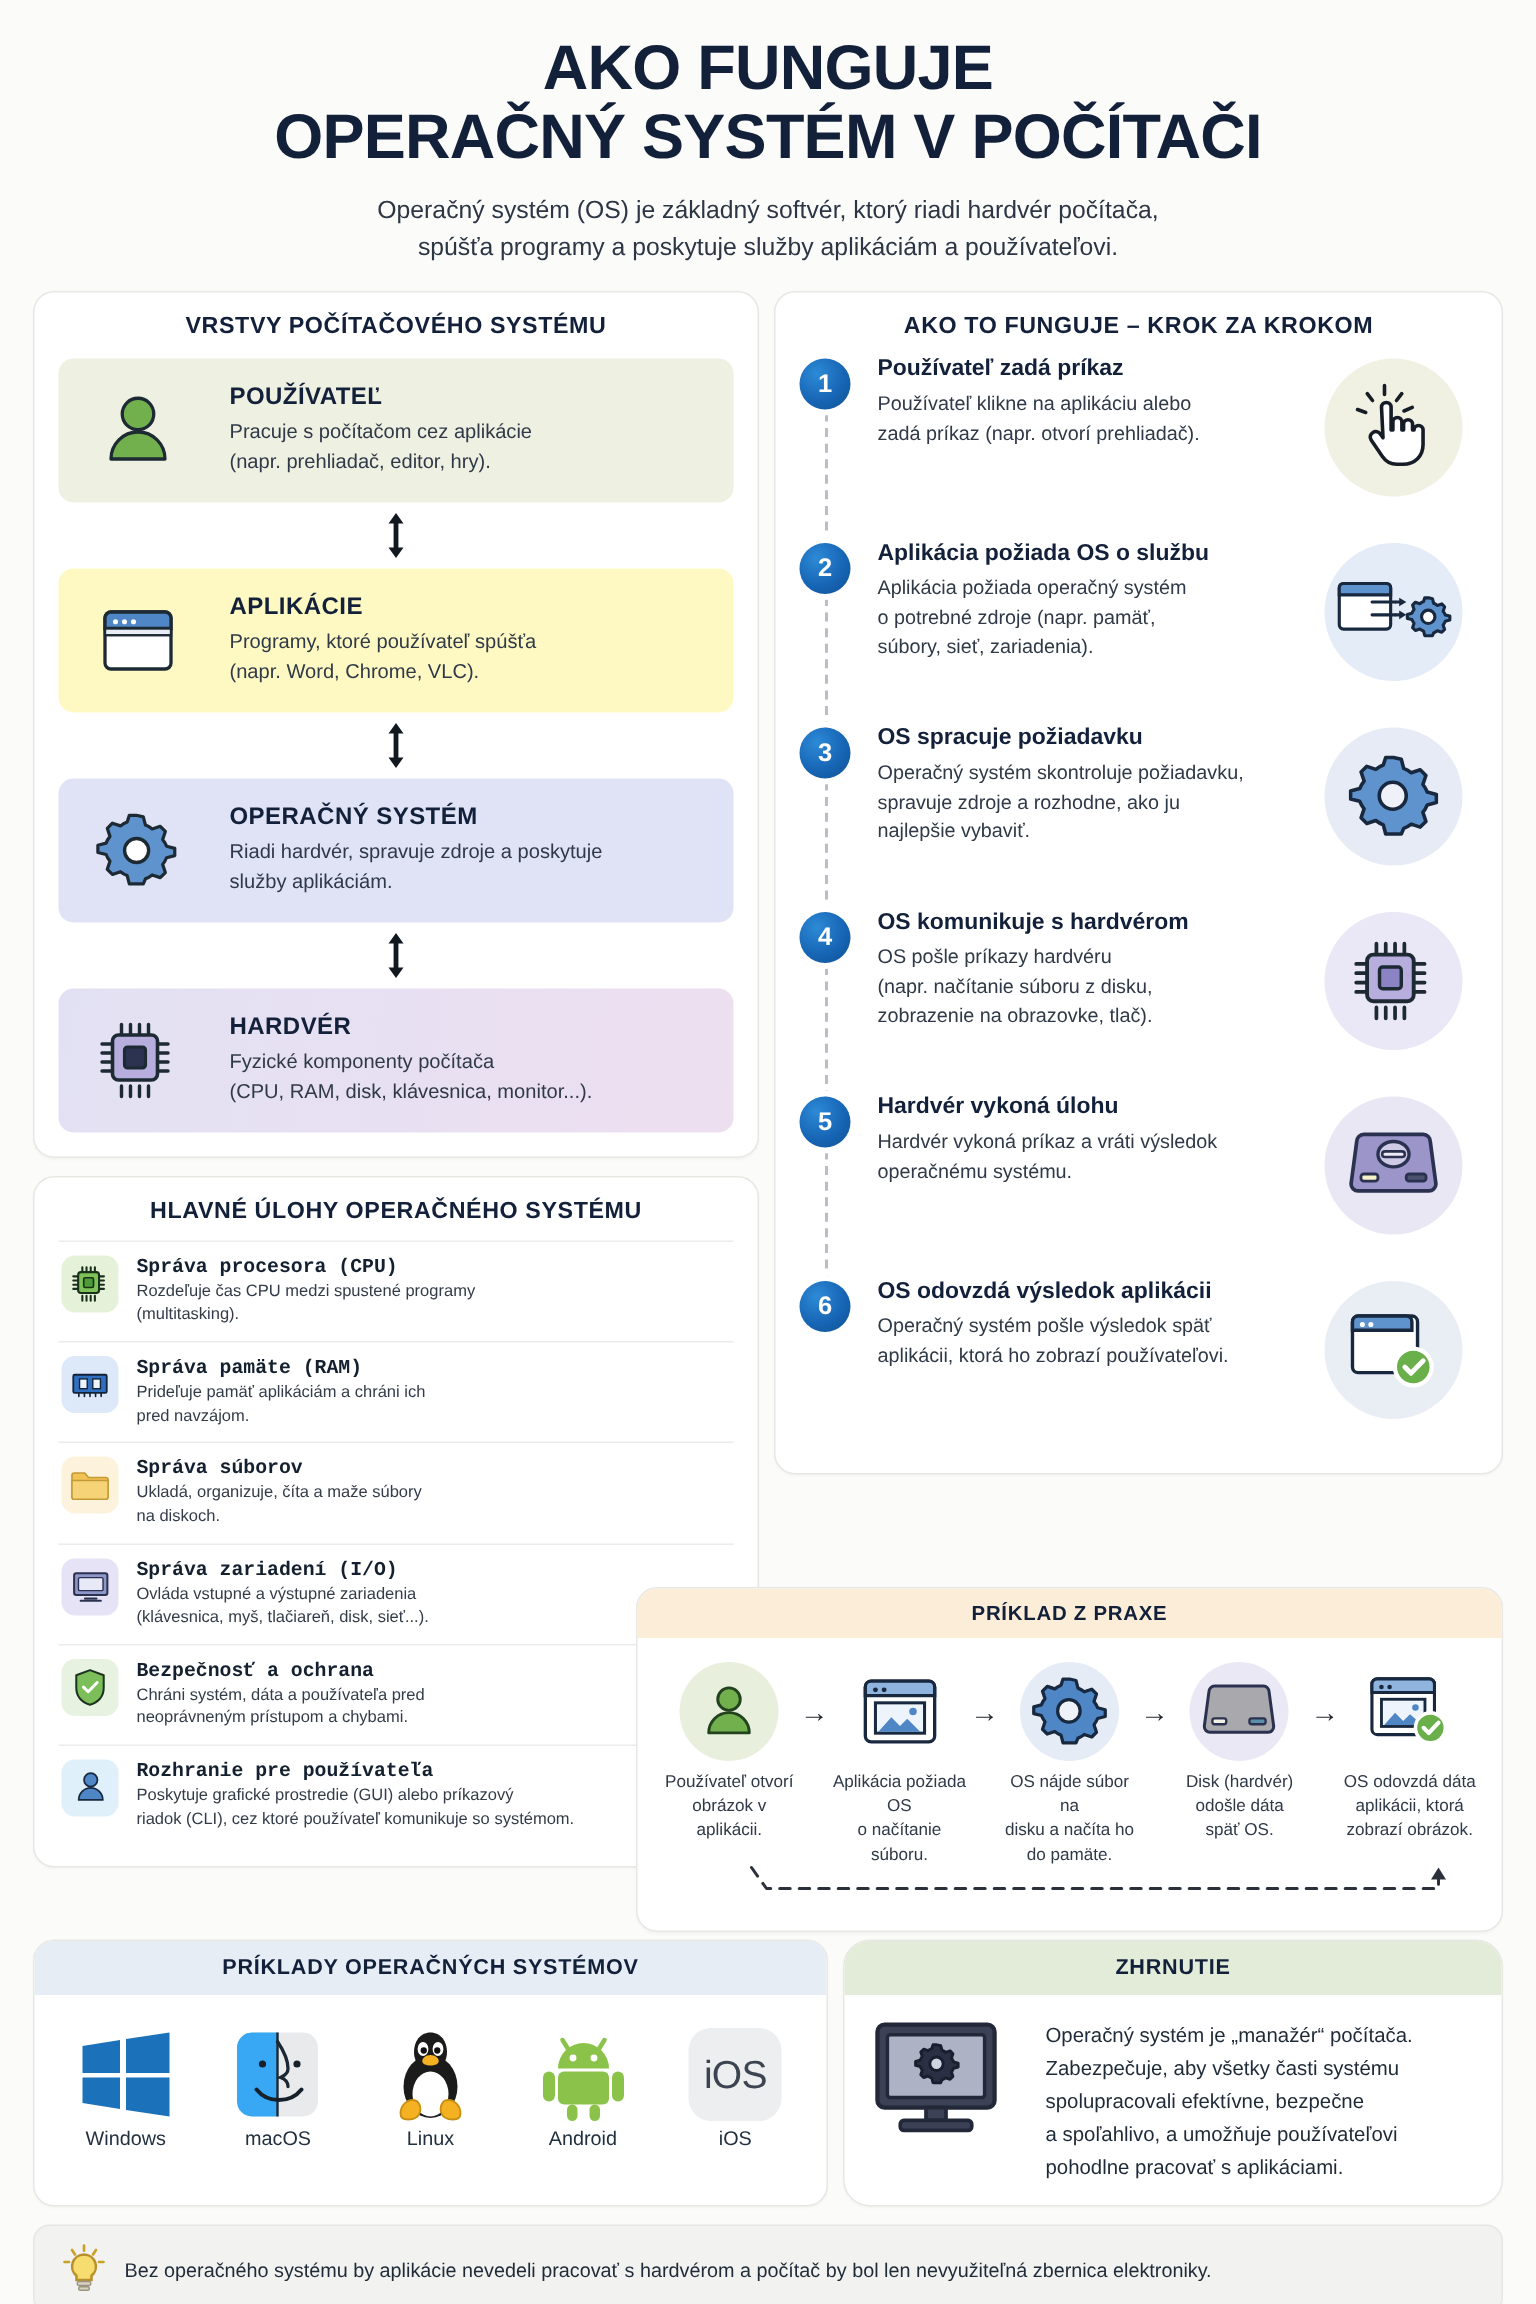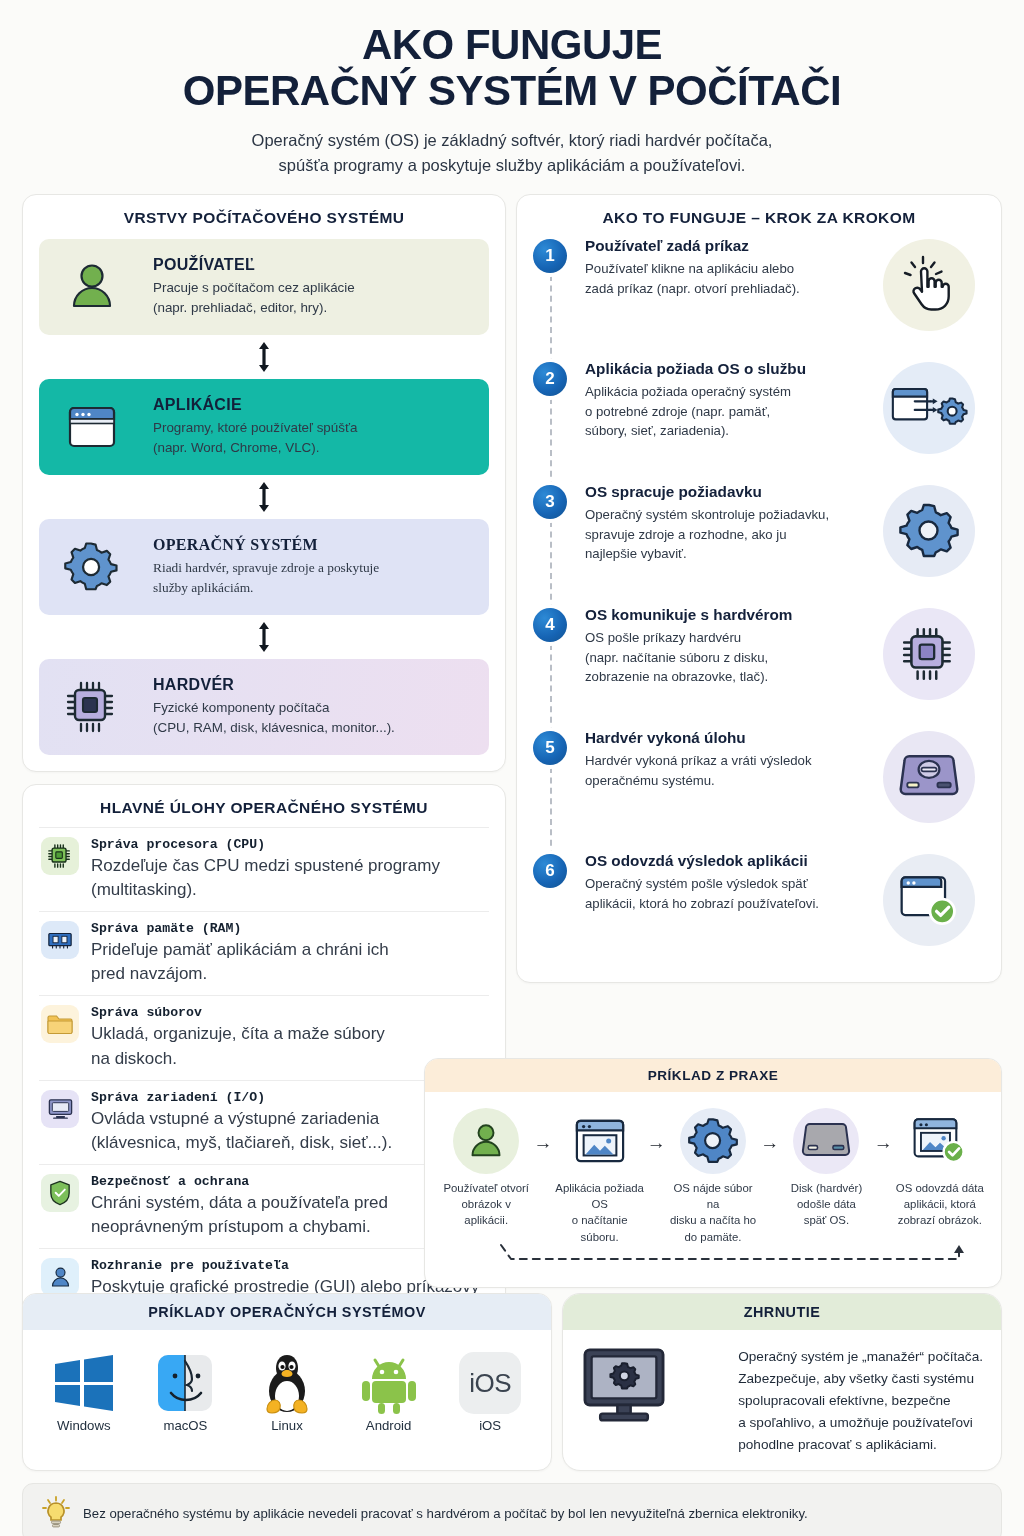--- a/index.html
+++ b/index.html
@@ -46,36 +46,36 @@
     display: flex; align-items: center; gap: 24px;
     border-radius: 10px; padding: 14px 16px; min-height: 96px;
   }
   .layer .lic { width: 74px; flex: 0 0 74px; display: flex; justify-content: center; }
   .layer h3 {
     font-size: 16px; font-weight: 700; letter-spacing: .3px;
     color: #13203a; margin-bottom: 4px; text-transform: uppercase;
   }
   .layer p { font-size: 13.4px; line-height: 1.45; color: #2f3947; }
   .ly-user { background: #eef0e2; }
-  .ly-app  { background: #14b8a6; }
-  .ly-os   { background: #dfe3f5; font-family: Liberation Serif, serif; }
+  .ly-app  { background: #fef9c3; }
+  .ly-os   { background: #dfe3f5; }
   .ly-hw   { background: linear-gradient(100deg,#e2e1f3 0%,#eddff0 100%); }
   .biarrow { display: flex; justify-content: center; padding: 5px 0; }
 
   
   .tasks { margin-top: 12px; padding: 14px 16px 14px; }
   .tasks .panel-title { margin-bottom: 10px; }
   .task { display: flex; gap: 12px; padding: 9px 2px 9px 2px; border-top: 1px solid #ececec; }
   .task:first-of-type { border-top: none; }
   .task .tic {
     width: 38px; height: 38px; flex: 0 0 38px; border-radius: 9px;
     display: flex; align-items: center; justify-content: center;
   }
   .task h4 { font-size: 13.2px; font-weight: 700; color: #14202f; margin-bottom: 2px; font-family: Liberation Mono, monospace; }
-  .task p { font-size: 17px; line-height: 1.42; color: #333c49; }
+  .task p { font-size: 11px; line-height: 1.42; color: #333c49; }
   .tb-green { background: #e6f1d9; }
   .tb-blue  { background: #dde9f8; }
   .tb-amber { background: #fdf3dc; }
   .tb-lilac { background: #e6e3f6; }
   .tb-mint  { background: #e7f2e1; }
   .tb-sky   { background: #dff0fb; }
 
   
   .steps { padding: 14px 16px 18px; position: relative; }
   .steps .panel-title { margin-bottom: 10px; }
@@ -133,21 +133,21 @@
   .bottom { display: flex; gap: 10px; margin-top: 11px; align-items: stretch; }
   .os-panel { width: 530px; overflow: hidden; }
   .sum-panel { width: 440px; overflow: hidden; border-radius: 18px; }
   .sec-head { padding: 10px 0; text-align: center; font-weight: 700; font-size: 14.4px; letter-spacing: .5px; color: #13203a; }
   .sh-blue { background: #e6edf5; }
   .sh-green { background: #e2ecd9; }
   .os-row { display: flex; justify-content: space-around; align-items: flex-end; padding: 18px 10px 14px; }
   .os-item { text-align: center; width: 92px; }
   .os-logo { height: 70px; display: flex; align-items: center; justify-content: center; }
   .os-item span { display: block; font-size: 13.2px; color: #22303f; }
-  .sum-body { display: flex; gap: 30px; padding: 16px 18px 14px; align-items: flex-start; justify-content: space-between; }
+  .sum-body { display: flex; gap: 30px; padding: 16px 18px 14px; align-items: flex-start; }
   .sum-body p { font-size: 13.6px; line-height: 1.62; color: #1f2a38; }
 
   
   .footer {
     margin-top: 11px; background: #f2f2f0; border: 1px solid #e6e6e3; border-radius: 11px;
     display: flex; align-items: center; gap: 12px; padding: 11px 18px;
   }
   .footer p { font-size: 13.2px; color: #1f2a38; }
   svg { display: block; }
 </style>

